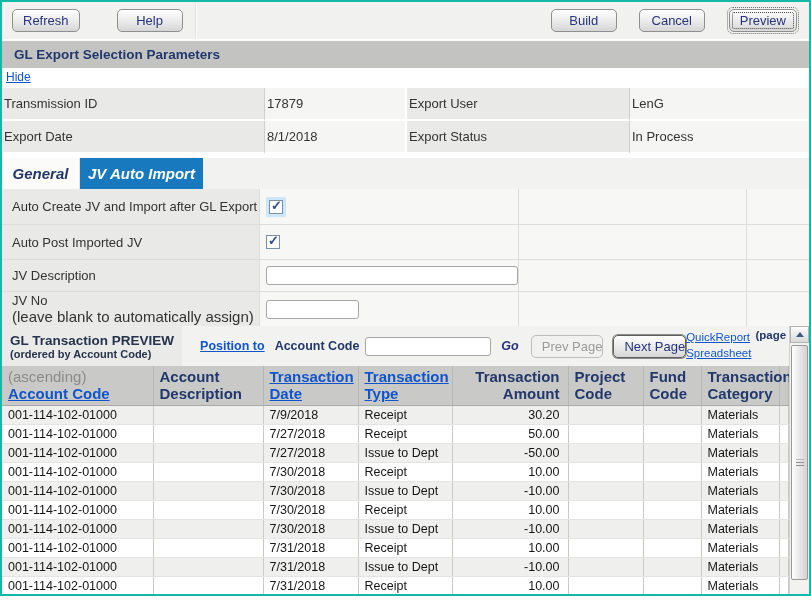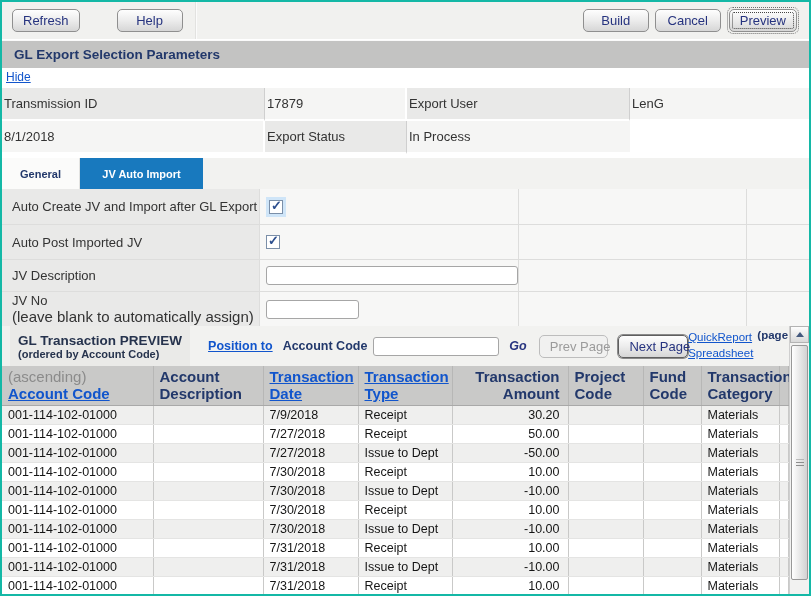--- a/index.html
+++ b/index.html
@@ -13,43 +13,43 @@
              padding:0 10px; border-bottom:1px solid #ffffff; }
   .btn { display:inline-block; min-width:66px; text-align:center; padding:3px 10px;
          border:1px solid #8f8f8f; border-radius:5px; color:#26337f; font-size:13px;
          background:linear-gradient(#fefefe,#ececec 50%,#d6d6d6); cursor:pointer; white-space:nowrap; }
   .btn.disabled { color:#9b9b9b; border-color:#bdbdbd; background:#f1f1f0; }
   .btn.default { border:1px solid #5f5f5f; box-shadow:0 0 0 1px #8a8a8a; }
   .focus-ring { border:1px dotted #6e6e6e; padding:1px; border-radius:6px; }
   .focus-ring .btn { outline:1px dotted #444; outline-offset:-4px; }
   .tb-left { display:flex; gap:37px; }
   .tb-sep { width:1px; align-self:stretch; margin-left:12px; border-left:1px solid #e2e2e0; border-right:1px solid #fbfbfb; }
-  .tb-right { margin-left:auto; display:flex; gap:6px; align-items:center; }
+  .tb-right { margin-left:auto; display:flex; gap:22px; align-items:center; }
 
   
   .section-header { height:28px; flex:0 0 28px; background:#c3c3c2; display:flex; align-items:center;
                     padding-left:12px; font-weight:bold; font-size:13.5px; color:#22386b;
                     border-top:1px solid #fafafa; }
   .hide-row { height:20px; flex:0 0 20px; background:#fff; padding:2px 0 0 4px; font-size:12px; }
   a.link { color:#1155cc; text-decoration:underline; cursor:pointer; }
 
   
   .summary { display:grid; grid-template-columns:263px 142px 223px 1fr; grid-auto-rows:33px;
              background:#fff; flex:0 0 66px; }
   .cell { display:flex; align-items:center; padding-left:2px; font-size:13px; color:#333;
           border-bottom:2px solid #fff; }
   .cell.lbl { background:#e9e9e8; border-right:1px solid #cfcfcf; }
   .cell.val { background:#f5f5f4; }
   .cell.gap { border-right:2px solid #fff; }
 
   
   .tabs-wrap { background:#fff; padding-top:4px; flex:0 0 35px; }
   .tabs { height:31px; background:#f2f2f0; display:flex; }
-  .tab { display:flex; align-items:center; justify-content:center; font-weight:bold; font-size:11px;
-         cursor:pointer; }
+  .tab { display:flex; align-items:center; justify-content:center; font-weight:bold; font-size:15px;
+         cursor:pointer;font-style:italic; }
   .tab.inactive { width:78px; background:#fbfbfa; color:#22386b; border-right:1px solid #e3e3e1; }
   .tab.active { width:123px; background:#1879be; color:#fff; }
 
   
   .jv-form { display:grid; grid-template-columns:258px 259px 228px 1fr; flex:0 0 137px; background:#f7f7f6; }
   .fr { border-bottom:1px solid #dddddc; }
   .flbl { background:#e9e9e8; border-right:1px solid #dddddc; display:flex; flex-direction:column;
           justify-content:center; padding-left:10px; font-size:13px; color:#333; }
   .flbl .sub { font-size:15px; }
   .ffld { background:#f7f7f6; border-right:1px solid #dddddc; display:flex; align-items:center; padding-left:6px; }
@@ -60,21 +60,21 @@
   .cb { width:14px; height:14px; background:#fff; border:1px solid #7b8fa8; position:relative; display:inline-block; cursor:pointer; }
   .cb .tick { display:none; position:absolute; left:1px; top:-3px; color:#2d4f8e; font-size:13px; font-weight:bold; }
   .cb.checked .tick { display:block; }
   input[type=text] { height:19px; border:1px solid #a6a6a6; border-radius:3px; font-size:12px; padding:0 3px; background:#fff; }
   .inp-wide { width:253px; } .inp-small { width:93px; } .inp-pos { width:126px; height:17px; }
 
   
   .bottom { flex:1; display:flex; min-height:0; }
   .bottom-main { flex:1; display:flex; flex-direction:column; background:#f1f1ef; min-width:0; }
 
-  .preview-bar { height:40px; flex:0 0 40px; background:#f2f2f0; display:flex; align-items:center;margin-left:8px; }
+  .preview-bar { height:40px; flex:0 0 40px; background:#f2f2f0; display:flex; align-items:center; }
   .pv-title-block { background:#eaeae8; height:100%; padding:3px 8px; margin-right:14px;
                     display:flex; flex-direction:column; justify-content:center; }
   .pv-title { font-weight:bold; font-size:13.5px; color:#26334d; white-space:nowrap; }
   .pv-sub { font-weight:bold; font-size:11px; color:#26334d; white-space:nowrap; }
   .pv-label { font-weight:bold; font-size:12.5px; color:#22386b; margin:0 6px 0 4px; white-space:nowrap; }
   .pv-go { font-weight:bold; font-style:italic; font-size:12.5px; color:#26337f; margin:0 12px 0 10px; cursor:pointer; }
   .pv-links { margin-left:auto; display:flex; flex-direction:column; line-height:1.35; font-size:11.5px;
               padding-right:4px; }
   .pv-page { align-self:flex-start; margin-top:3px; font-weight:bold; font-size:11.5px; color:#22386b; white-space:nowrap; overflow:hidden; }
 
@@ -125,20 +125,21 @@
   <div class="section-header">GL Export Selection Parameters</div>
   <div class="hide-row">
     <a class="link">Hide</a>
   </div>
 
   <div class="summary">
     <div class="cell lbl">Transmission ID</div>
     <div class="cell val gap">17879</div>
     <div class="cell lbl">Export User</div>
     <div class="cell val">LenG</div>
+    <div class="cell lbl">Export Date</div>
     <div class="cell val gap">8/1/2018</div>
     <div class="cell lbl">Export Status</div>
     <div class="cell val">In Process</div>
   </div>
 
   <div class="tabs-wrap">
     <div class="tabs">
       <div class="tab inactive">General</div>
       <div class="tab active">JV Auto Import</div>
     </div>

